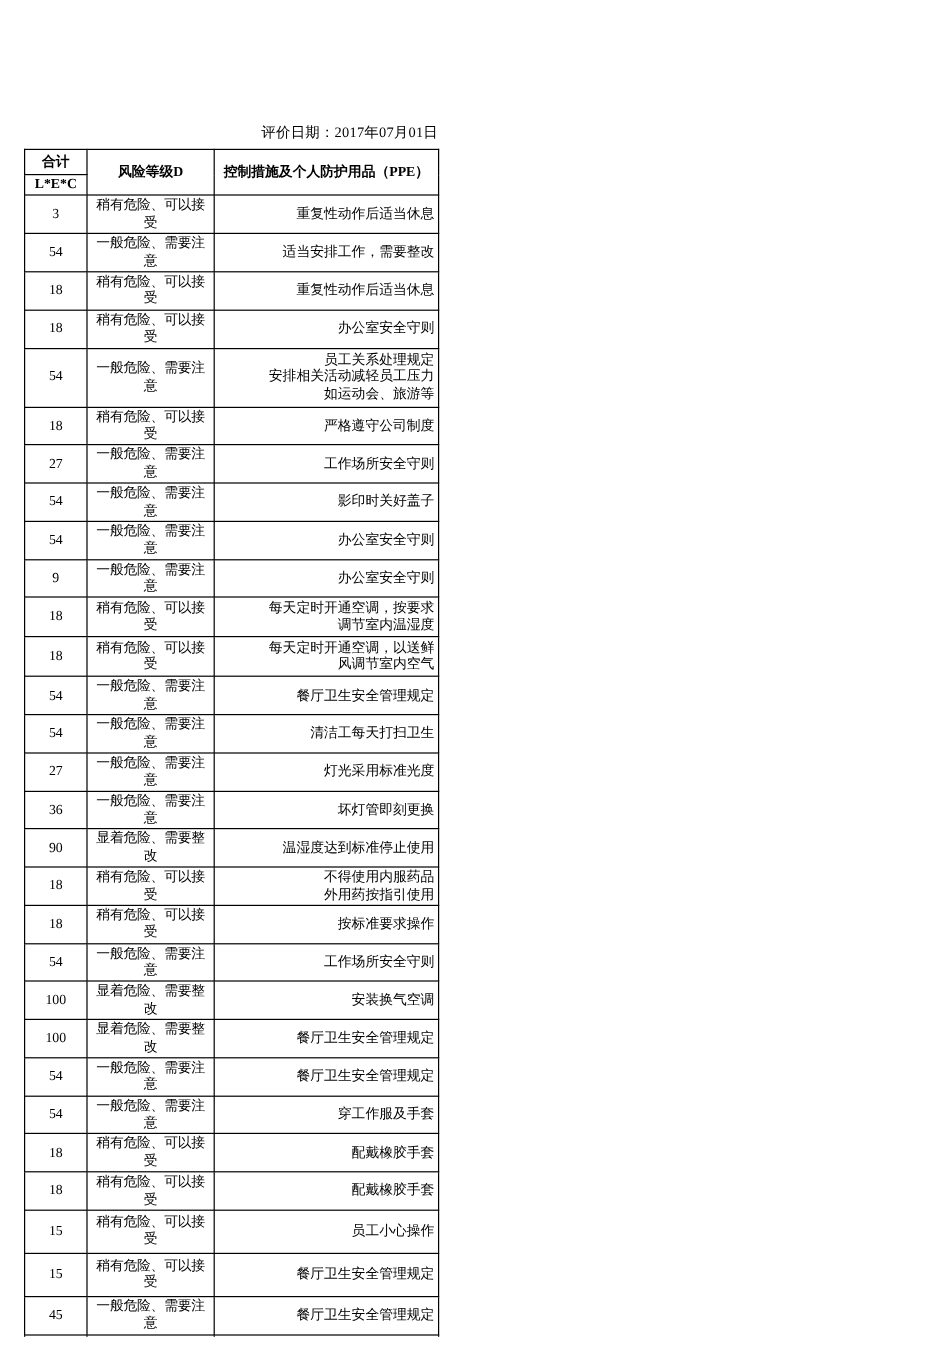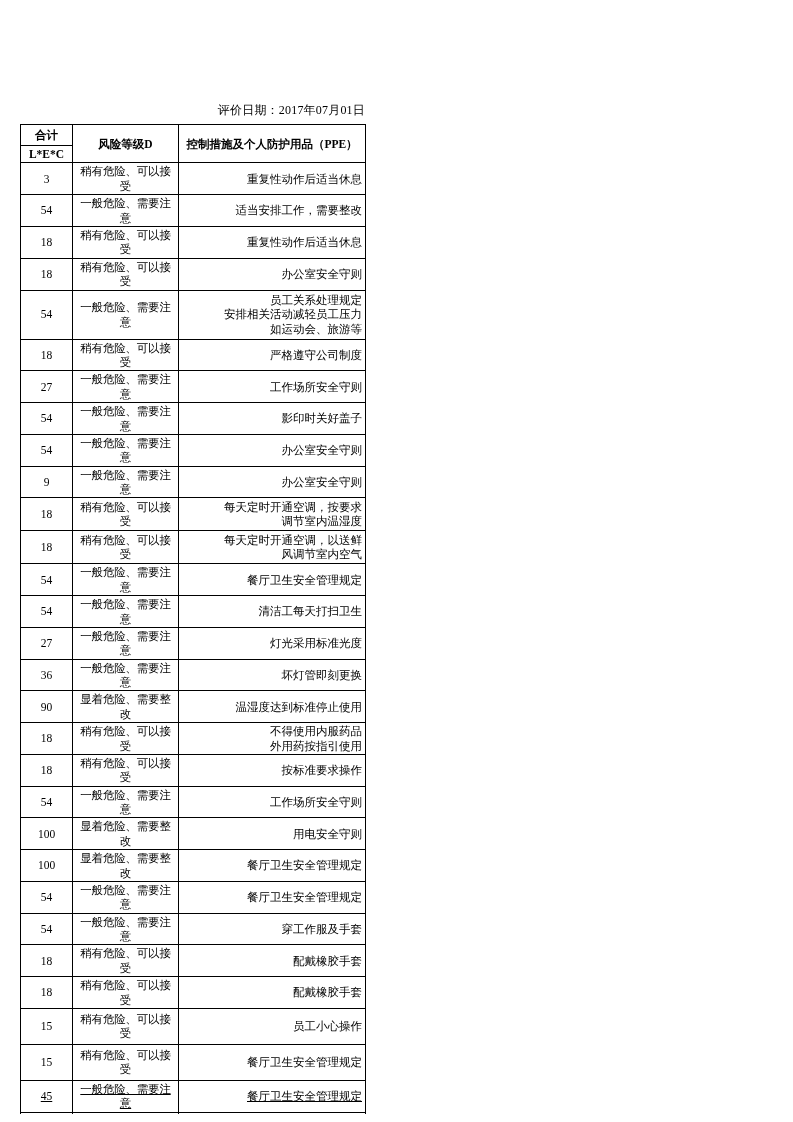--- a/index.html
+++ b/index.html
@@ -302,21 +302,21 @@
             <div class="lines">
               <div>工作场所安全守则</div>
             </div>
           </td>
         </tr>
         <tr style="height: 17px;">
           <td class="total">100</td>
           <td class="level">显着危险、需要整改</td>
           <td class="ctrl">
             <div class="lines">
-              <div>用电安全守则</div>
+              <div>安装换气空调</div>
             </div>
           </td>
         </tr>
         <tr style="height: 16px;">
           <td class="total">100</td>
           <td class="level">显着危险、需要整改</td>
           <td class="ctrl">
             <div class="lines">
               <div>餐厅卫生安全管理规定</div>
             </div>
@@ -369,21 +369,21 @@
         </tr>
         <tr style="height: 36px;">
           <td class="total">15</td>
           <td class="level">稍有危险、可以接受</td>
           <td class="ctrl">
             <div class="lines">
               <div>餐厅卫生安全管理规定</div>
             </div>
           </td>
         </tr>
-        <tr style="height: 23px; text-decoration: underline;">
+        <tr style="height: 23px;">
           <td class="total">45</td>
           <td class="level">一般危险、需要注意</td>
           <td class="ctrl">
             <div class="lines">
               <div>餐厅卫生安全管理规定</div>
             </div>
           </td>
         </tr>
         <tr style="height: 17px;">
           <td class="total">18</td>

